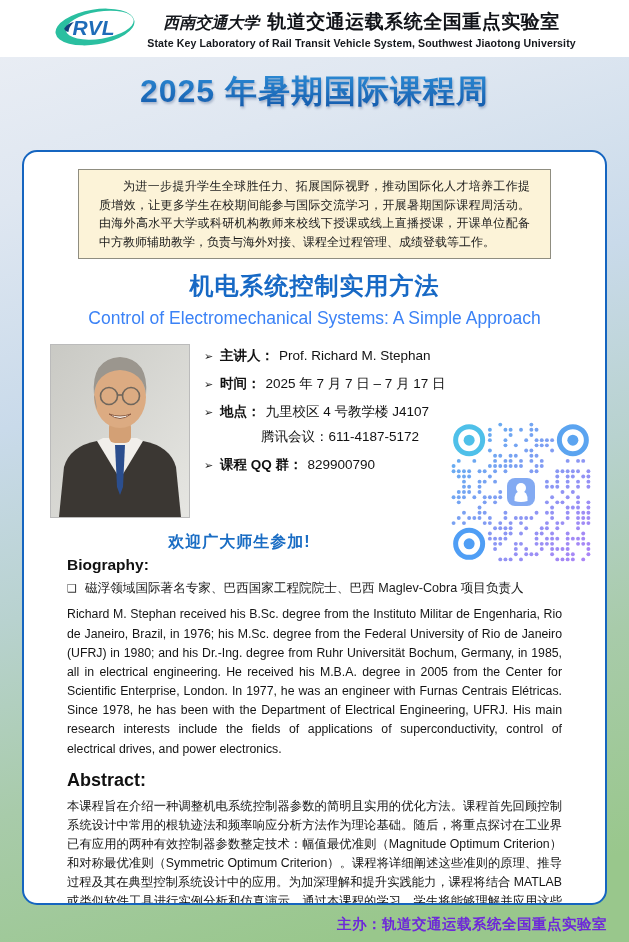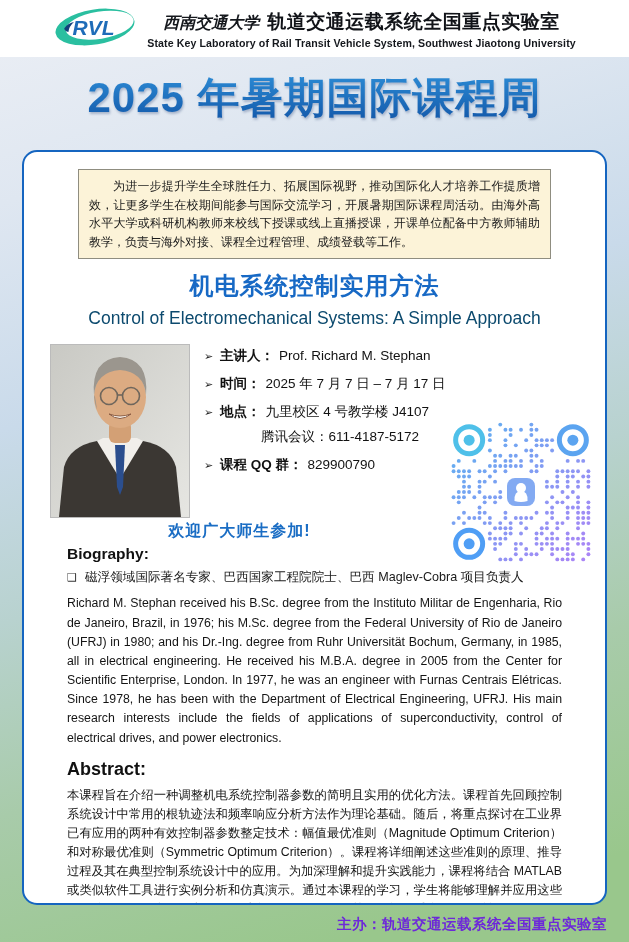--- a/index.html
+++ b/index.html
@@ -12,49 +12,49 @@
   .header{height:57px;background:#ffffff;display:flex;align-items:center;justify-content:center;gap:10px;}
   .logo{flex:0 0 auto;}
   .header-text{display:flex;flex-direction:column;align-items:center;}
   .header-line1{display:flex;align-items:baseline;gap:8px;}
   .uni-cn{font-family:"DejaVu Serif","Liberation Serif",serif;font-style:italic;font-weight:bold;font-size:16px;color:#15181d;}
   .lab-cn{font-size:19px;font-weight:bold;color:#111318;letter-spacing:.5px;}
   .lab-en{font-size:10.6px;font-weight:bold;color:#15181d;margin-top:2px;letter-spacing:.1px;}
   
   .banner{text-align:center;padding-top:13px;height:58px;}
   .banner-title{
-    display:inline-block;font-size:42px;font-weight:bold;letter-spacing:1px;color:#1a6dc2;
+    display:inline-block;font-size:32px;font-weight:bold;letter-spacing:1px;color:#1a6dc2;
     background:linear-gradient(180deg,#2e8fd8 0%,#1256a8 95%);
     -webkit-background-clip:text;background-clip:text;-webkit-text-fill-color:transparent;
     text-shadow:none;filter:drop-shadow(1px 2px 1px rgba(110,130,165,.5));
   }
   
   .card{
     position:absolute;left:22px;right:22px;top:150px;bottom:37px;
     background:#ffffff;border:2px solid #1565c0;border-radius:15px;
     padding:15px 22px 0;box-sizing:border-box;overflow:hidden;
   }
   .notice{
     margin:2px 32px 0;background:#fcf3d8;border:1.5px solid #8f8d80;
-    padding:7px 10px;font-size:12px;line-height:1.55;color:#1a1a1a;text-align:justify;text-indent:2em;
+    padding:7px 20px;font-size:12px;line-height:1.55;color:#1a1a1a;text-align:justify;text-indent:2em;
   }
   .title-cn{margin-top:11px;text-align:center;font-size:24px;font-weight:bold;color:#1769c5;letter-spacing:1px;}
-  .title-en{margin-top:6px;text-align:center;font-size:17.5px;color:#0c4a6e;}
+  .title-en{margin-top:6px;text-align:center;font-size:17.5px;color:#3b82f6;}
   
   .info-row{position:relative;margin-top:13px;height:178px;}
   .photo{position:absolute;left:4px;top:2px;width:140px;height:174px;border:1px solid #bbb;box-sizing:border-box;background:#d9d9d5;}
   .details{position:absolute;left:158px;top:4px;width:280px;font-size:13.5px;color:#111;}
   .detail-line{display:flex;align-items:baseline;margin-bottom:8px;line-height:1.45;}
   .arrow{flex:0 0 16px;font-size:11px;color:#222;}
   .dlabel{font-weight:bold;white-space:nowrap;margin-right:5px;}
   .dvalue{white-space:nowrap;}
   .detail-sub{padding-left:57px;margin:-2px 0 8px;white-space:nowrap;line-height:1.45;}
   .qr{position:absolute;right:-8px;top:75px;width:140px;height:150px;}
   
-  .welcome{margin-top:1px;text-align:center;padding-right:150px;font-size:16px;font-weight:bold;color:#1a6dc4;letter-spacing:1px;}
+  .welcome{margin-top:12px;text-align:center;padding-right:150px;font-size:16px;font-weight:bold;color:#1a6dc4;letter-spacing:1px;}
   .section{margin:0 21px;}
   .sec-heading{margin-top:3px;font-size:15.5px;font-weight:bold;color:#111;}
   .highlight-line{display:flex;align-items:baseline;margin-top:6px;font-size:12.6px;color:#1a1a1a;}
   .sq{flex:0 0 18px;font-size:11px;color:#333;}
   .para{margin-top:8px;font-size:12.3px;line-height:1.56;color:#141414;text-align:justify;}
   .abs-heading{margin-top:11px;font-size:18px;font-weight:bold;color:#111;}
   .para-cn{margin-top:6px;font-size:12.3px;line-height:1.55;color:#141414;text-align:justify;}
   
   .footer{position:absolute;right:22px;bottom:8px;font-size:14.5px;font-weight:bold;color:#6d28d9;letter-spacing:.5px;}
 </style>

